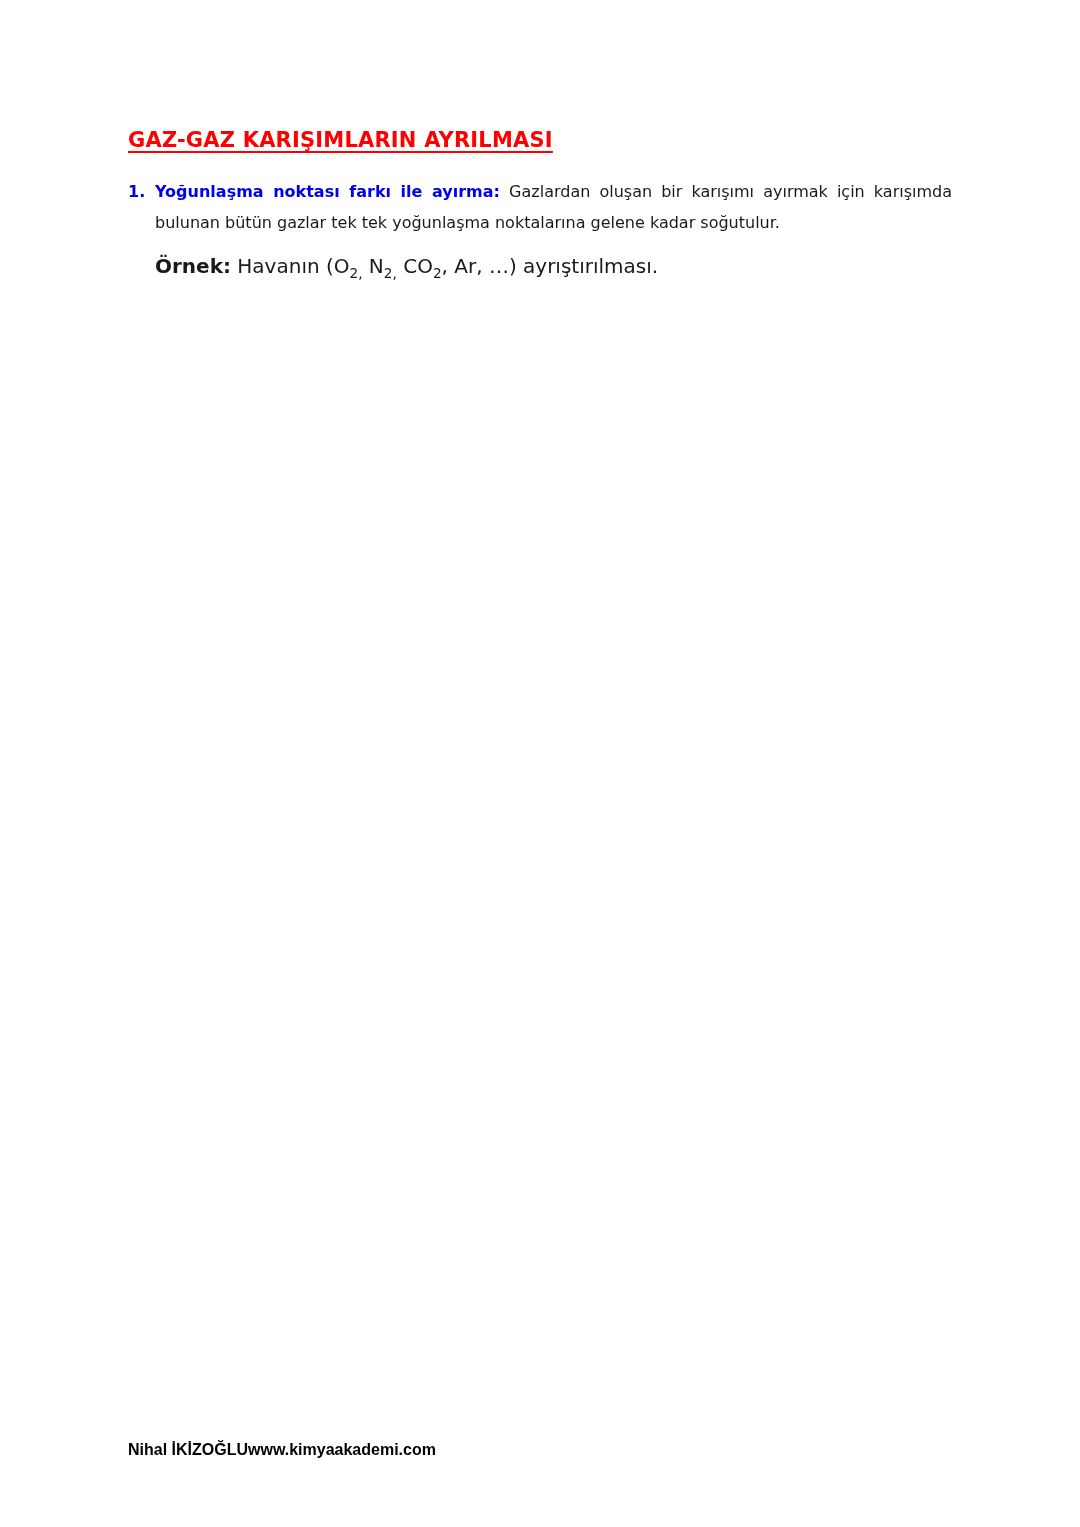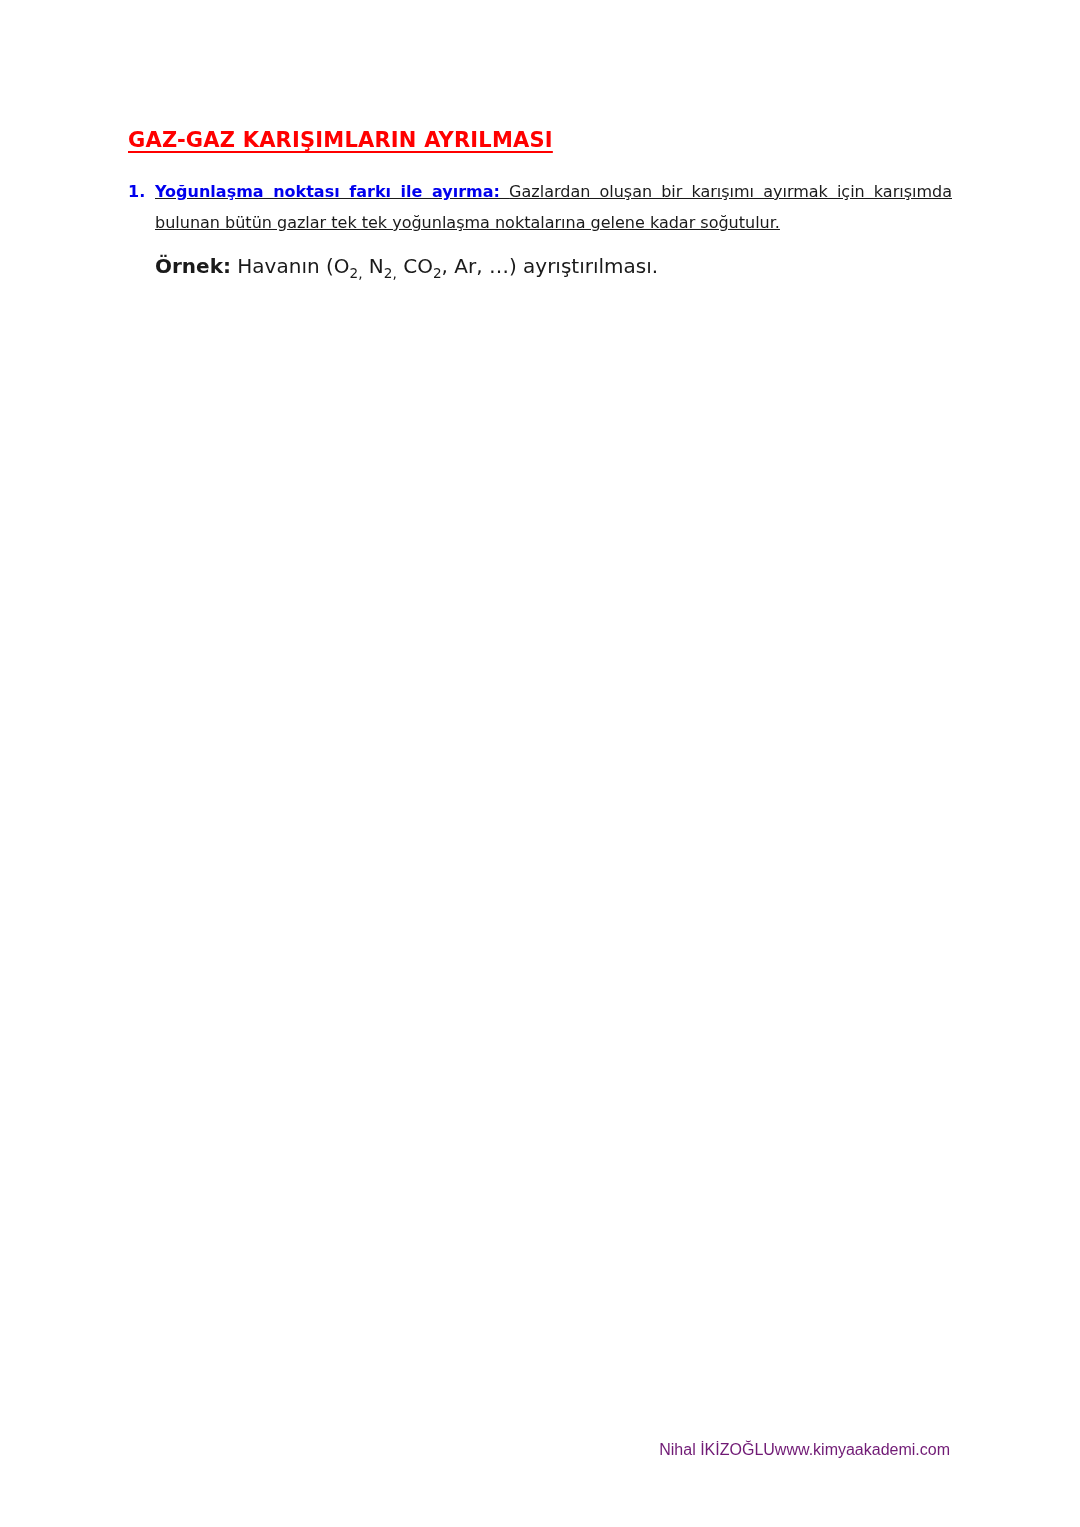--- a/index.html
+++ b/index.html
@@ -71,39 +71,40 @@
   .example-text sub{
     font-size:68%;
     line-height:0;
   }
   .footer{
     position:absolute;
     left:128px;
     right:130px;
     top:1441px;
     display:flex;
-    justify-content:flex-end;
+    justify-content:flex-start;
     align-items:baseline;
     font-family:"Liberation Sans",sans-serif;
     font-size:16px;
-    color:#701a75;
+    color:#000000;
+    font-weight:bold;
   }
 </style>
 </head>
 <body>
 
 <div class="page">
 
   <div class="content">
 
     <h1 class="doc-heading">GAZ-GAZ KARIŞIMLARIN AYRILMASI</h1>
 
     <div class="list-item">
       <span class="list-number">1.</span>
-      <p class="list-para" style="margin:0;text-decoration:underline;">
+      <p class="list-para" style="margin:0;">
         <span class="list-lead">Yoğunlaşma noktası farkı ile ayırma:</span>
         <span class="list-body">Gazlardan oluşan bir karışımı ayırmak için karışımda bulunan bütün gazlar tek tek yoğunlaşma noktalarına gelene kadar soğutulur.</span>
       </p>
     </div>
 
     <p class="example">
       <span class="example-label">Örnek:</span>
       <span class="example-text"><span>Havanın (O</span><sub>2,</sub><span> N</span><sub>2,</sub><span> CO</span><sub>2</sub><span>, Ar, …) ayrıştırılması.</span></span>
     </p>
 

